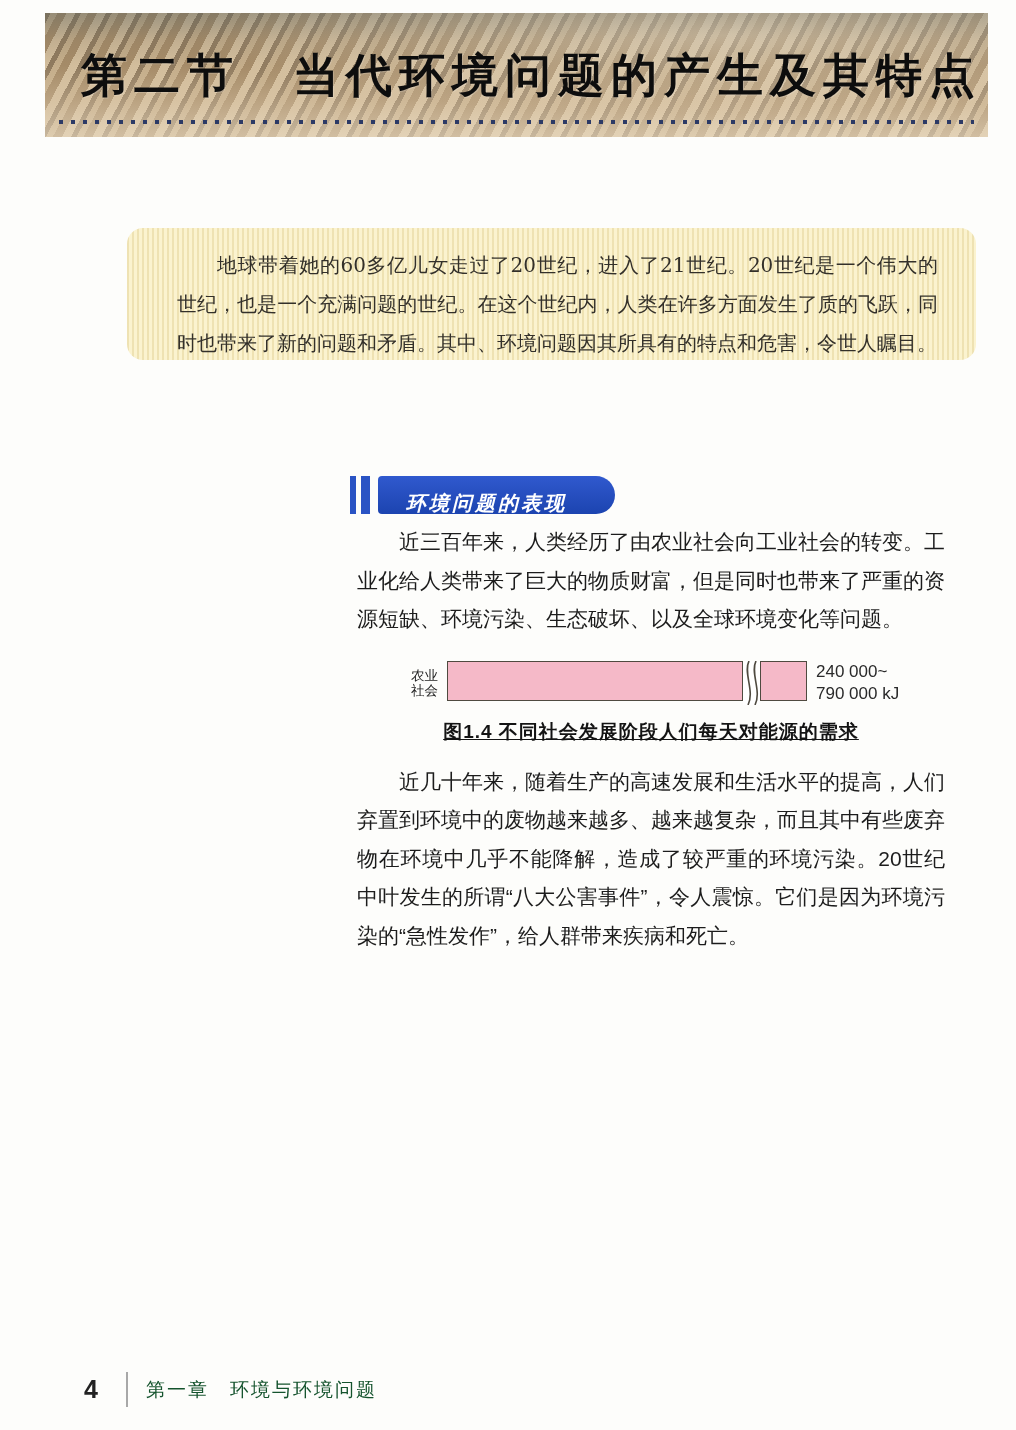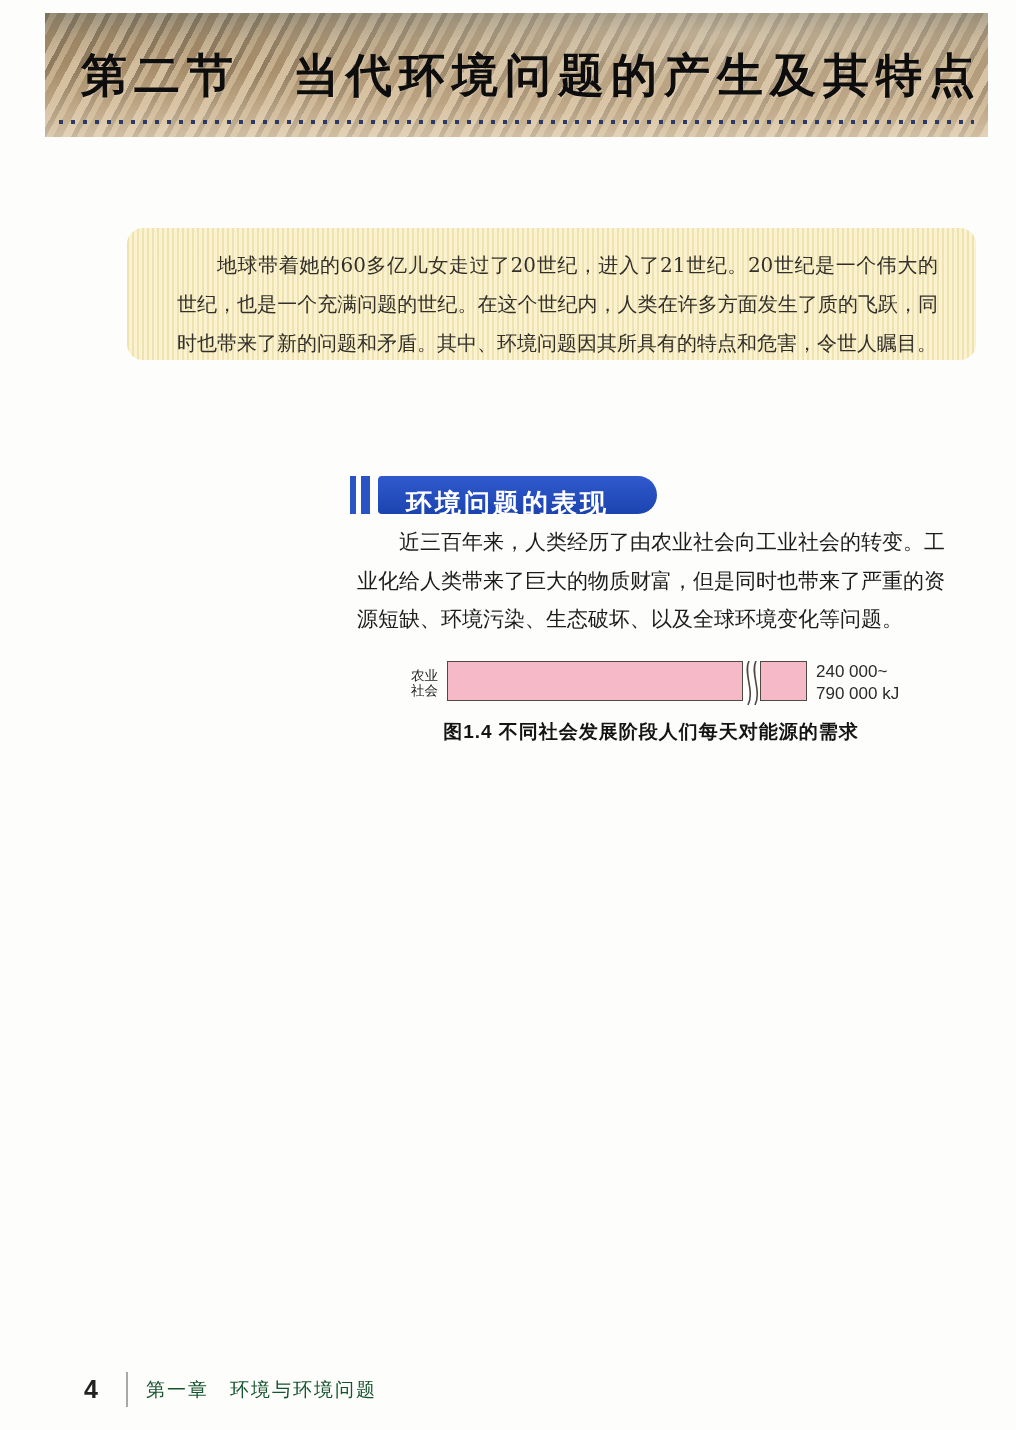--- a/index.html
+++ b/index.html
@@ -50,23 +50,23 @@
   }
 
   
   .content{position:absolute;left:345px;top:476px;width:612px;}
 
   .banner{display:flex;align-items:stretch;height:38px;margin-left:5px;}
   .banner-bar-thin{width:6px;background:#2a53c4;margin-right:5px;}
   .banner-bar-thick{width:9px;background:#2a53c4;margin-right:8px;}
   .banner-pill{
     background:linear-gradient(180deg,#3059ce,#1c44b0);
-    color:#fff;font-size:26px;font-weight:bold;letter-spacing:3px;
+    color:#fff;font-size:20px;font-weight:bold;letter-spacing:3px;
     padding:16px 48px 0 28px;border-radius:4px 19px 19px 4px;
-    display:flex;align-items:center;
+    display:flex;align-items:center;font-style:italic;
   }
 
   .body-par{
     font-size:21px;line-height:38.5px;color:#1c1c1c;
     text-align:justify;text-indent:2em;margin:12px;
   }
   .par-1{margin-top:9px;}
   .par-3{margin-top:18px;}
 
   
@@ -81,21 +81,21 @@
   .seg-primitive{width:10px;height:43px;background:#e2ab41;border-color:#6d5215;}
   .seg-agri-1{width:45px;height:40px;background:#cce48c;}
   .seg-agri-2{width:14px;height:40px;background:#cce48c;}
   .seg-ind-1{width:296px;height:40px;background:#f5b9c8;}
   .seg-ind-2{width:47px;height:40px;background:#f5b9c8;}
   .bar-break{width:17px;background:#fff;display:flex;align-items:center;justify-content:center;}
   .chart-val{font-size:17px;color:#2a2a2a;margin-left:9px;white-space:nowrap;}
   .chart-val-2line{line-height:22px;}
   .figure-caption{
     text-align:center;font-size:19px;font-weight:bold;color:#141414;
-    letter-spacing:1px;
+    letter-spacing:1px;text-decoration:underline;
   }
 
   
   .footer{position:absolute;left:84px;top:1372px;display:flex;align-items:center;}
   .page-number{font-size:25px;font-weight:bold;color:#222;}
   .footer-divider{width:2px;height:35px;background:#a8a8a8;margin:0 18px 0 28px;}
   .chapter-title{font-size:19px;font-weight:normal;color:#14532d;letter-spacing:2px;}
 </style>
 </head>
 <body>
@@ -140,20 +140,21 @@
       <div class="chart-val chart-val-2line">
         <div>240 000~</div>
         <div>790 000 kJ</div>
       </div>
     </div>
 
   </div>
 
   <div class="figure-caption">图1.4 不同社会发展阶段人们每天对能源的需求</div>
 
+  <p class="body-par par-3">近几十年来，随着生产的高速发展和生活水平的提高，人们弃置到环境中的废物越来越多、越来越复杂，而且其中有些废弃物在环境中几乎不能降解，造成了较严重的环境污染。20世纪中叶发生的所谓“八大公害事件”，令人震惊。它们是因为环境污染的“急性发作”，给人群带来疾病和死亡。</p>
 
 </div>
 
 <div class="footer">
   <span class="page-number">4</span>
   <span class="footer-divider"></span>
   <span class="chapter-title">第一章　环境与环境问题</span>
 </div>
 
 </body></html>

